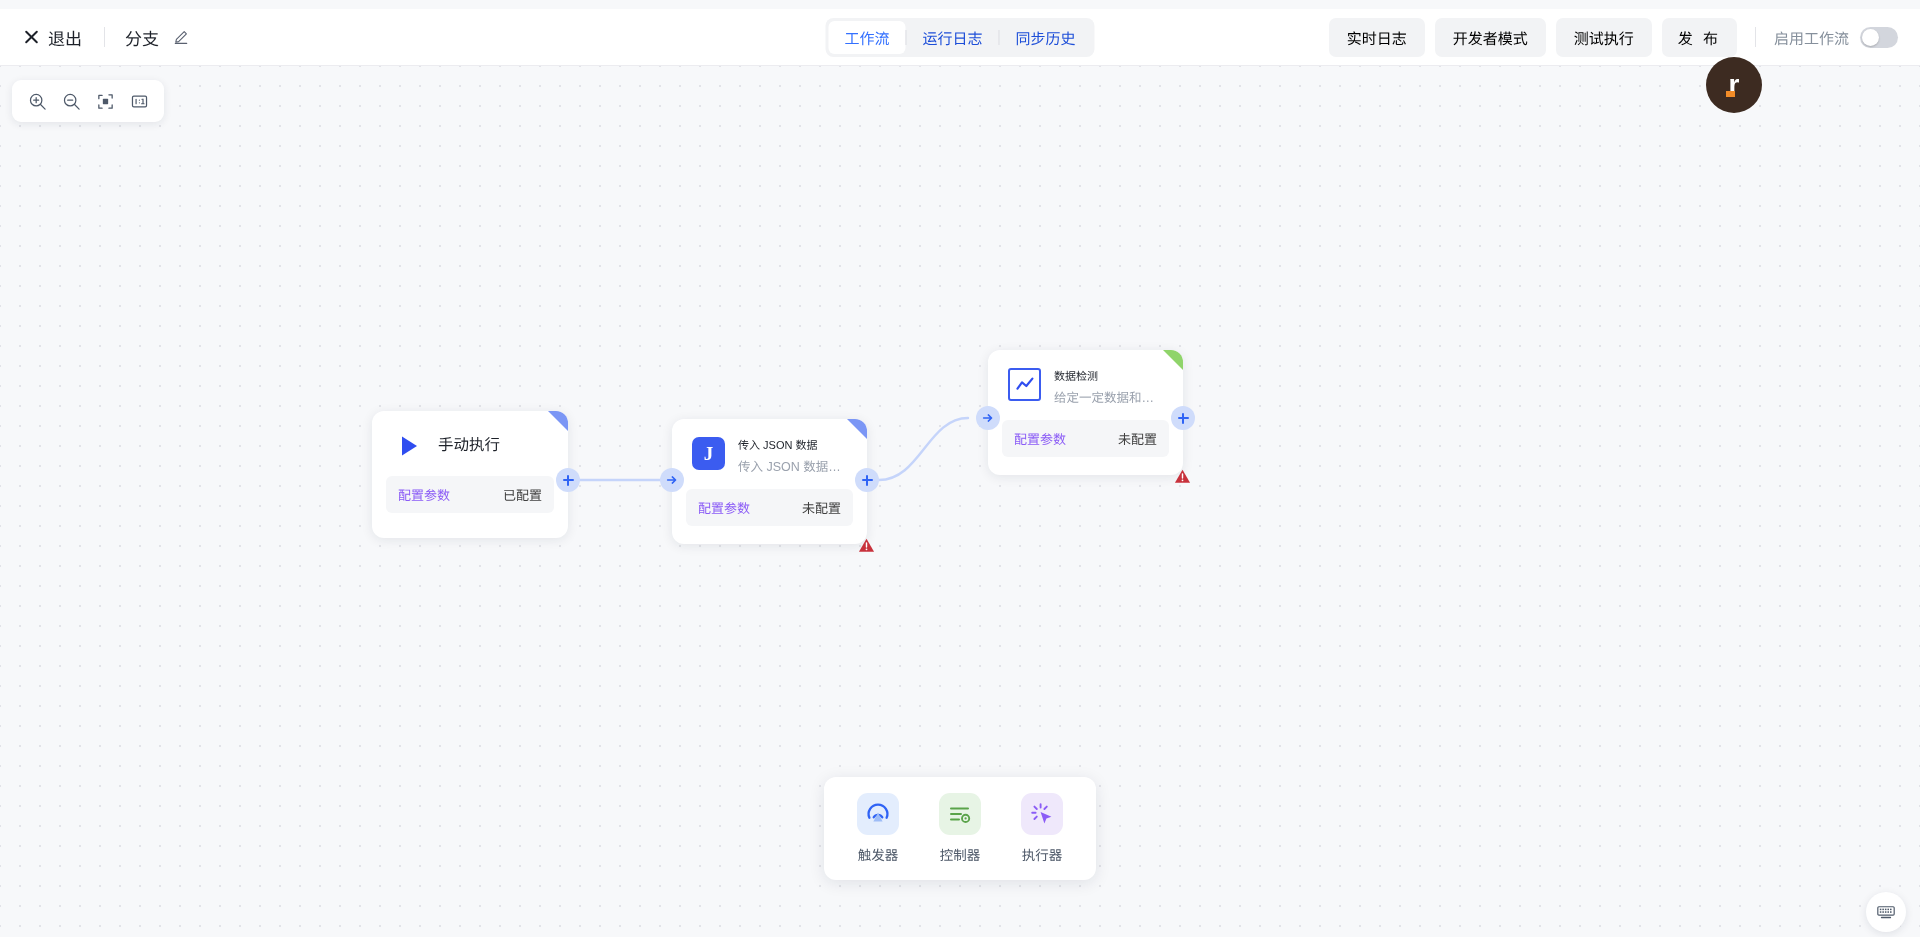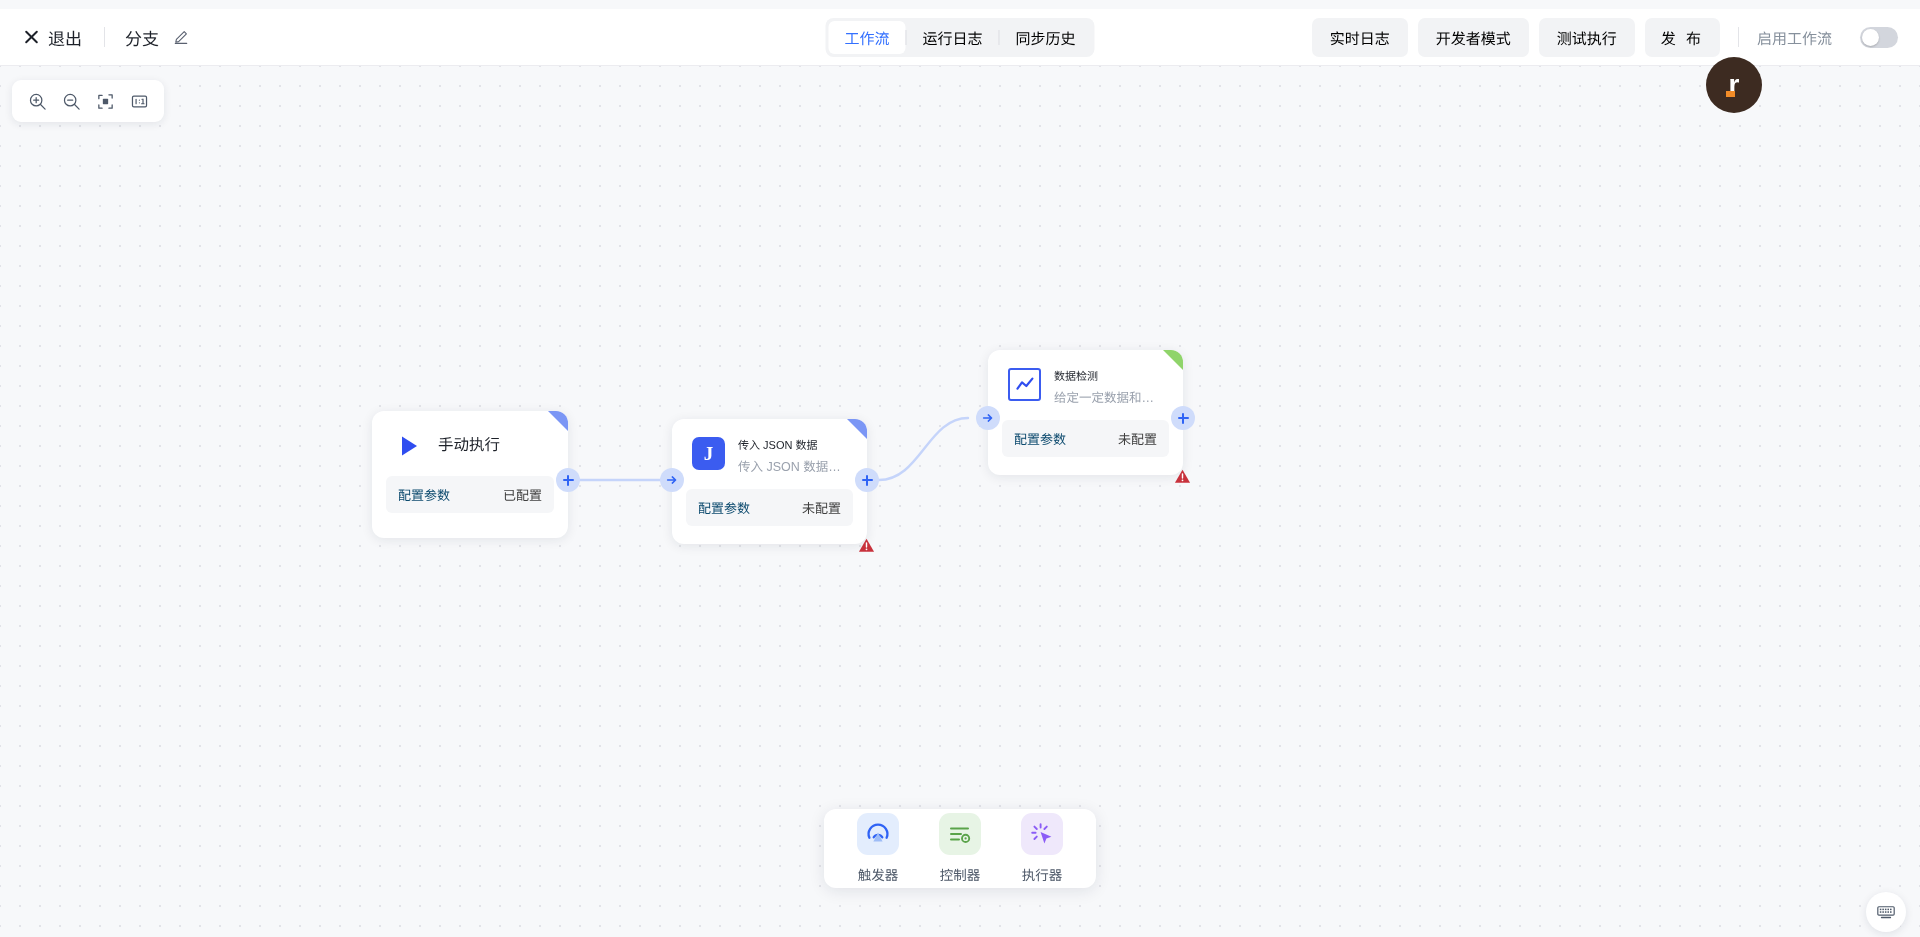--- a/index.html
+++ b/index.html
@@ -40,39 +40,39 @@
     margin-left: 14px; cursor: pointer;
     width: 16px; height: 16px; display: inline-block; position: relative;
   }
 
   .hdr-center {
     position: absolute; left: 50%; transform: translateX(-50%);
     display: flex; align-items: center;
     background: #f2f3f5; border-radius: 8px; padding: 3px;
   }
   .tab {
-    font-size: 15px; color: #000000;
+    font-size: 15px; color: #1d4ed8;
     padding: 6px 16px; border-radius: 6px; cursor: pointer;
     white-space: nowrap;
   }
   .tab.active { background: #ffffff; color: #3370ff; font-weight: 500; }
   .tab-sep { width: 1px; height: 15px; background: #dcdde2; }
 
   .hdr-right {
     position: absolute; right: 22px;
     display: flex; align-items: center; gap: 10px;
   }
   .hdr-btn {
     background: #f2f3f5; border: none; border-radius: 7px;
     font-family: inherit; font-size: 15px; color: #000000;
     padding: 9px 18px; cursor: pointer; white-space: nowrap;
   }
   .hdr-btn.publish { letter-spacing: 3px; padding: 9px 16px; }
   .hdr-right .hdr-divider { margin: 0 8px; }
-  .toggle-wrap { display: flex; align-items: flex-end; gap: 28px; }
+  .toggle-wrap { display: flex; align-items: flex-end; gap: 11px; }
   .toggle-label { font-size: 15px; color: #86909c; white-space: nowrap; }
   .toggle {
     width: 38px; height: 21px; border-radius: 11px;
     background: #d3d6dd; position: relative; cursor: pointer;
     flex-shrink: 0;
   }
   .toggle .knob {
     position: absolute; top: 2px; left: 2px;
     width: 17px; height: 17px; border-radius: 50%; background: #fff;
     box-shadow: 0 1px 2px rgba(0,0,0,.2);
@@ -146,21 +146,21 @@
     white-space: nowrap; overflow: hidden; text-overflow: ellipsis;
     max-width: 126px;
   }
   .node-field {
     margin: 14px 14px 16px 14px;
     background: #f5f6f8; border-radius: 6px;
     padding: 9px 12px;
     display: flex; align-items: center; justify-content: space-between;
     font-size: 13px;
   }
-  .field-label { color: #0c4a6e; }
+  .field-label { color: #8b5cf6; }
   .field-value { color: #404040; }
   .warn-badge {
     position: absolute; right: -8px; bottom: -10px;
     width: 17px; height: 17px; z-index: 12;
   }
 
   
   .port {
     position: absolute; width: 24px; height: 24px; border-radius: 50%;
     background: #cfdcfb; display: flex; align-items: center; justify-content: center;
@@ -171,25 +171,25 @@
   }
   .port.plus::before { width: 11px; height: 1.8px; }
   .port.plus::after  { width: 1.8px; height: 11px; }
 
   
   .edges { position: absolute; inset: 0; width: 1920px; height: 880px; pointer-events: none; z-index: 5; }
 
   
   .palette {
     position: absolute; left: 50%; transform: translateX(-50%);
-    bottom: 58px;
+    bottom: 66px;
     background: #ffffff; border-radius: 12px;
     box-shadow: 0 3px 16px rgba(20,30,60,.10);
     display: flex; align-items: center; gap: 10px;
-    padding: 2px 18px; z-index: 25;
+    padding: 14px 18px; z-index: 25;
   }
   .pal-item {
     width: 72px; display: flex; flex-direction: column;
     align-items: center; gap: 9px; cursor: pointer;
     padding: 2px 0;
   }
   .pal-icon {
     width: 42px; height: 42px; border-radius: 11px;
     display: flex; align-items: center; justify-content: center;
   }

